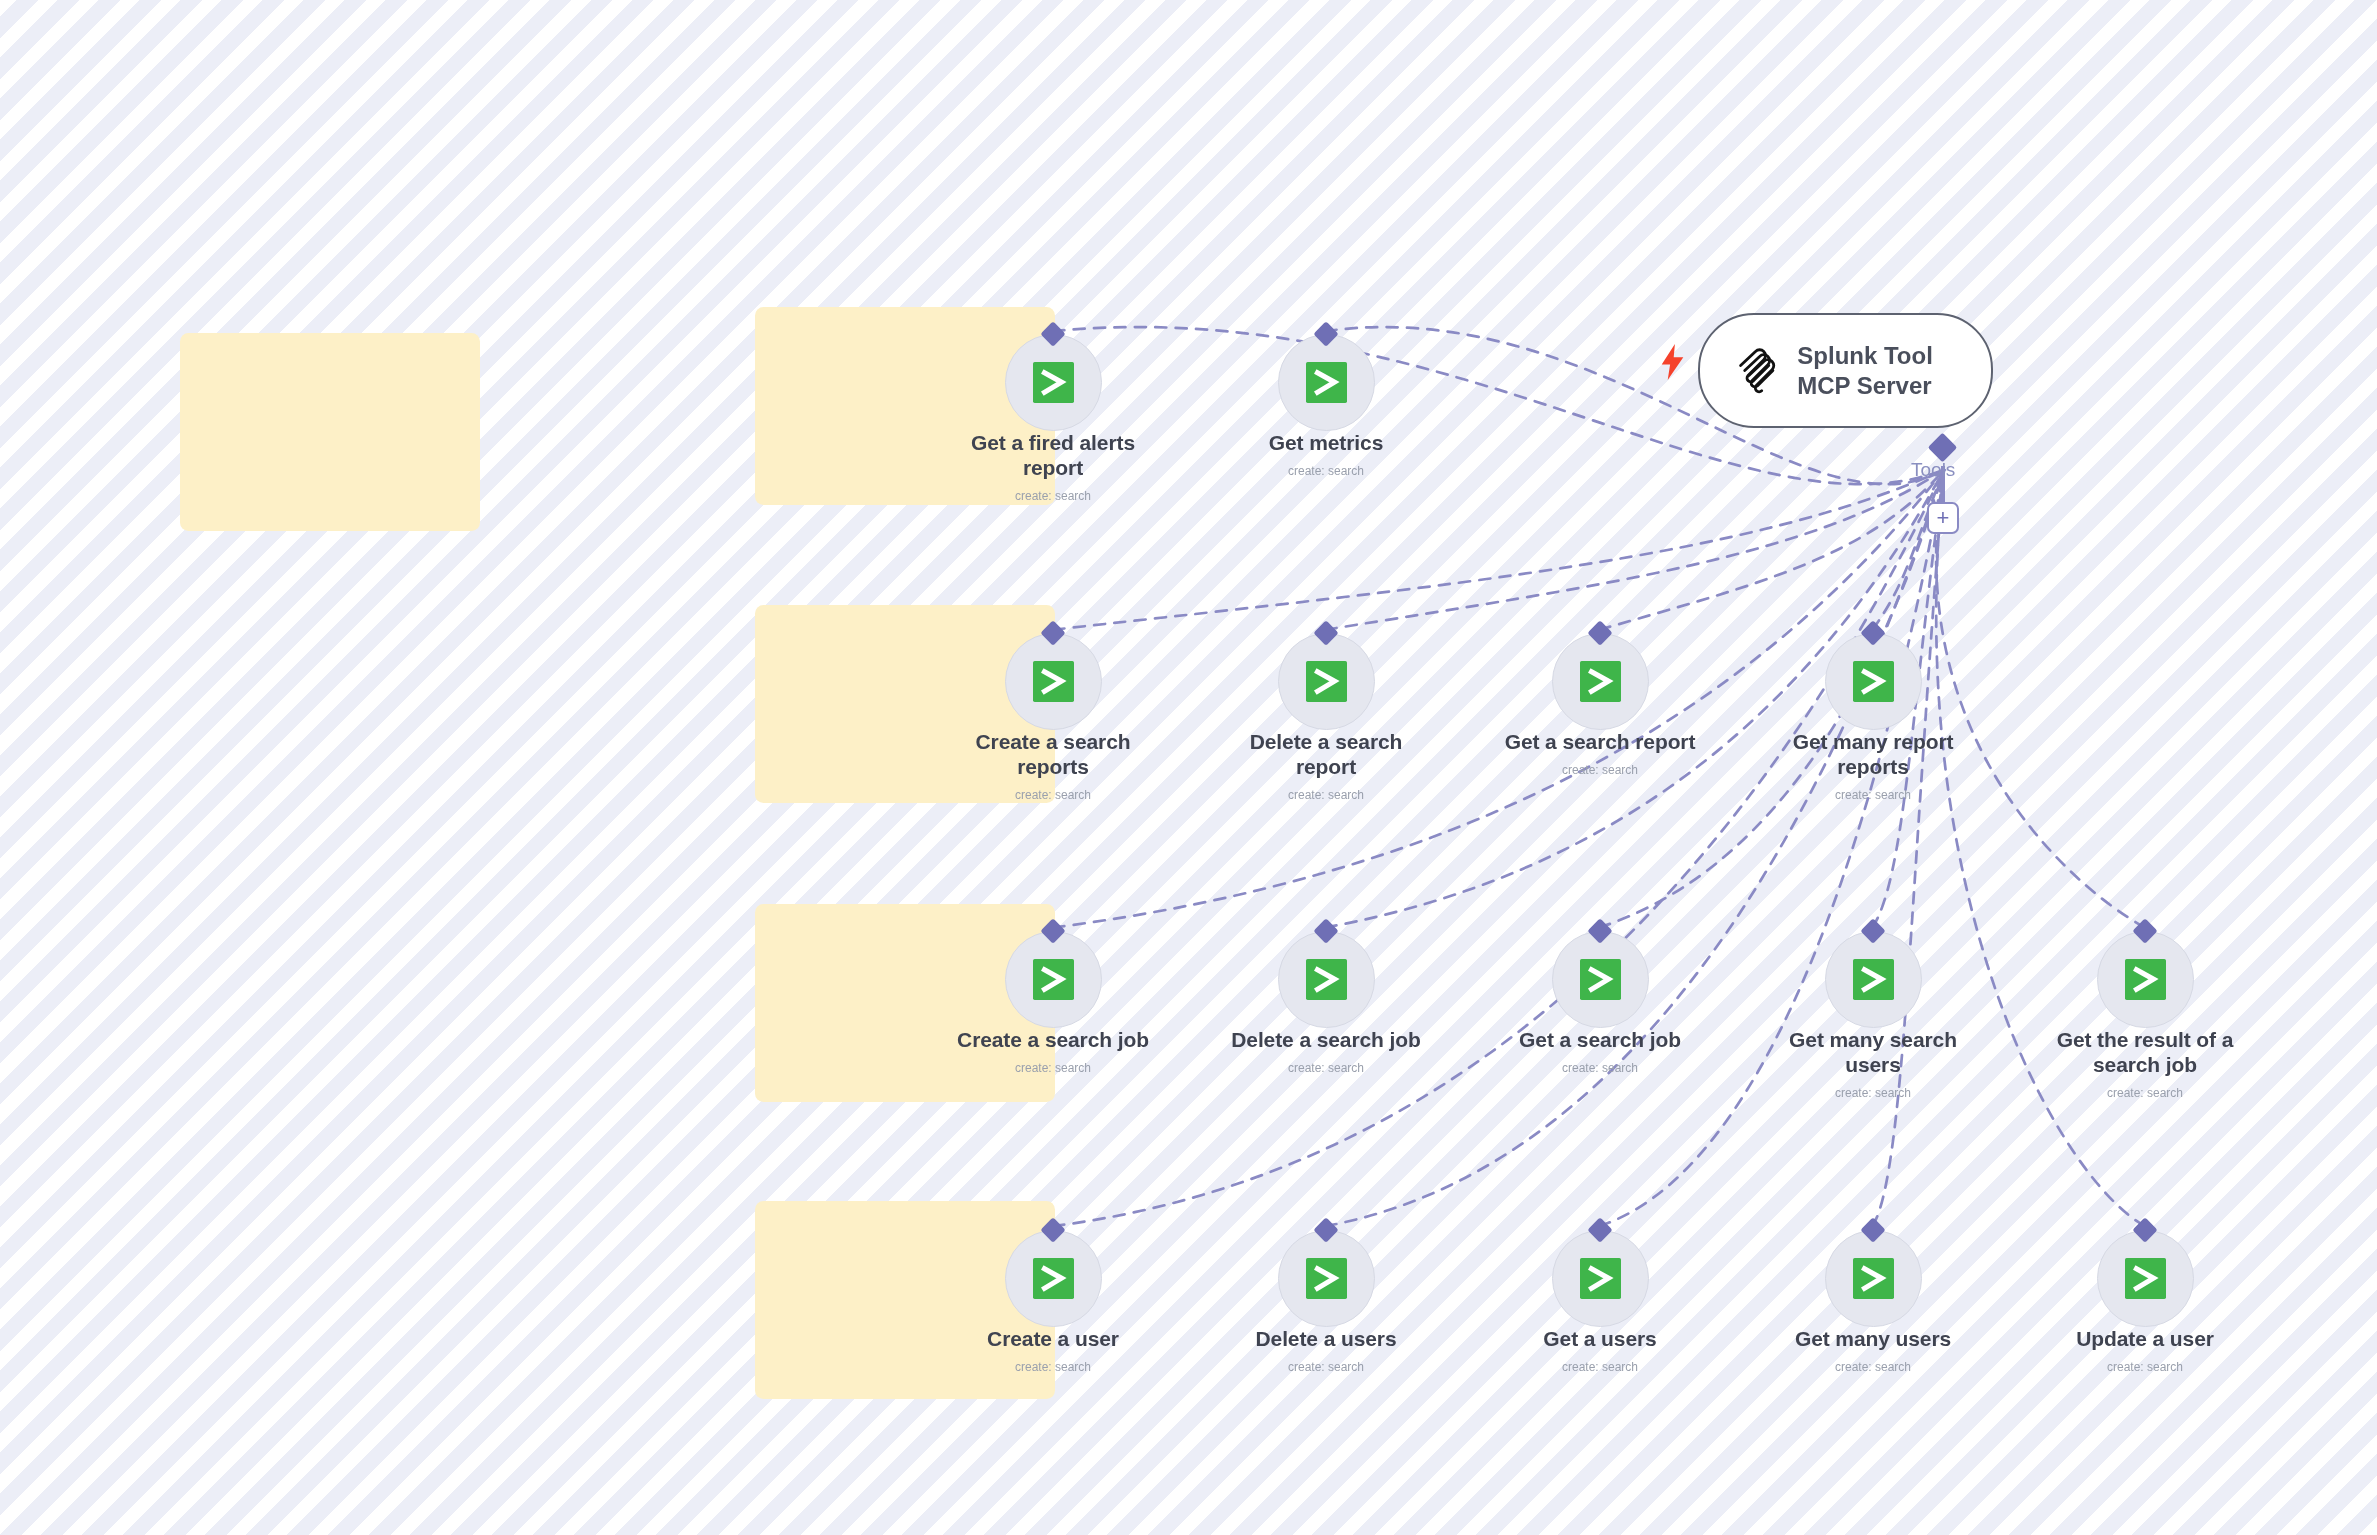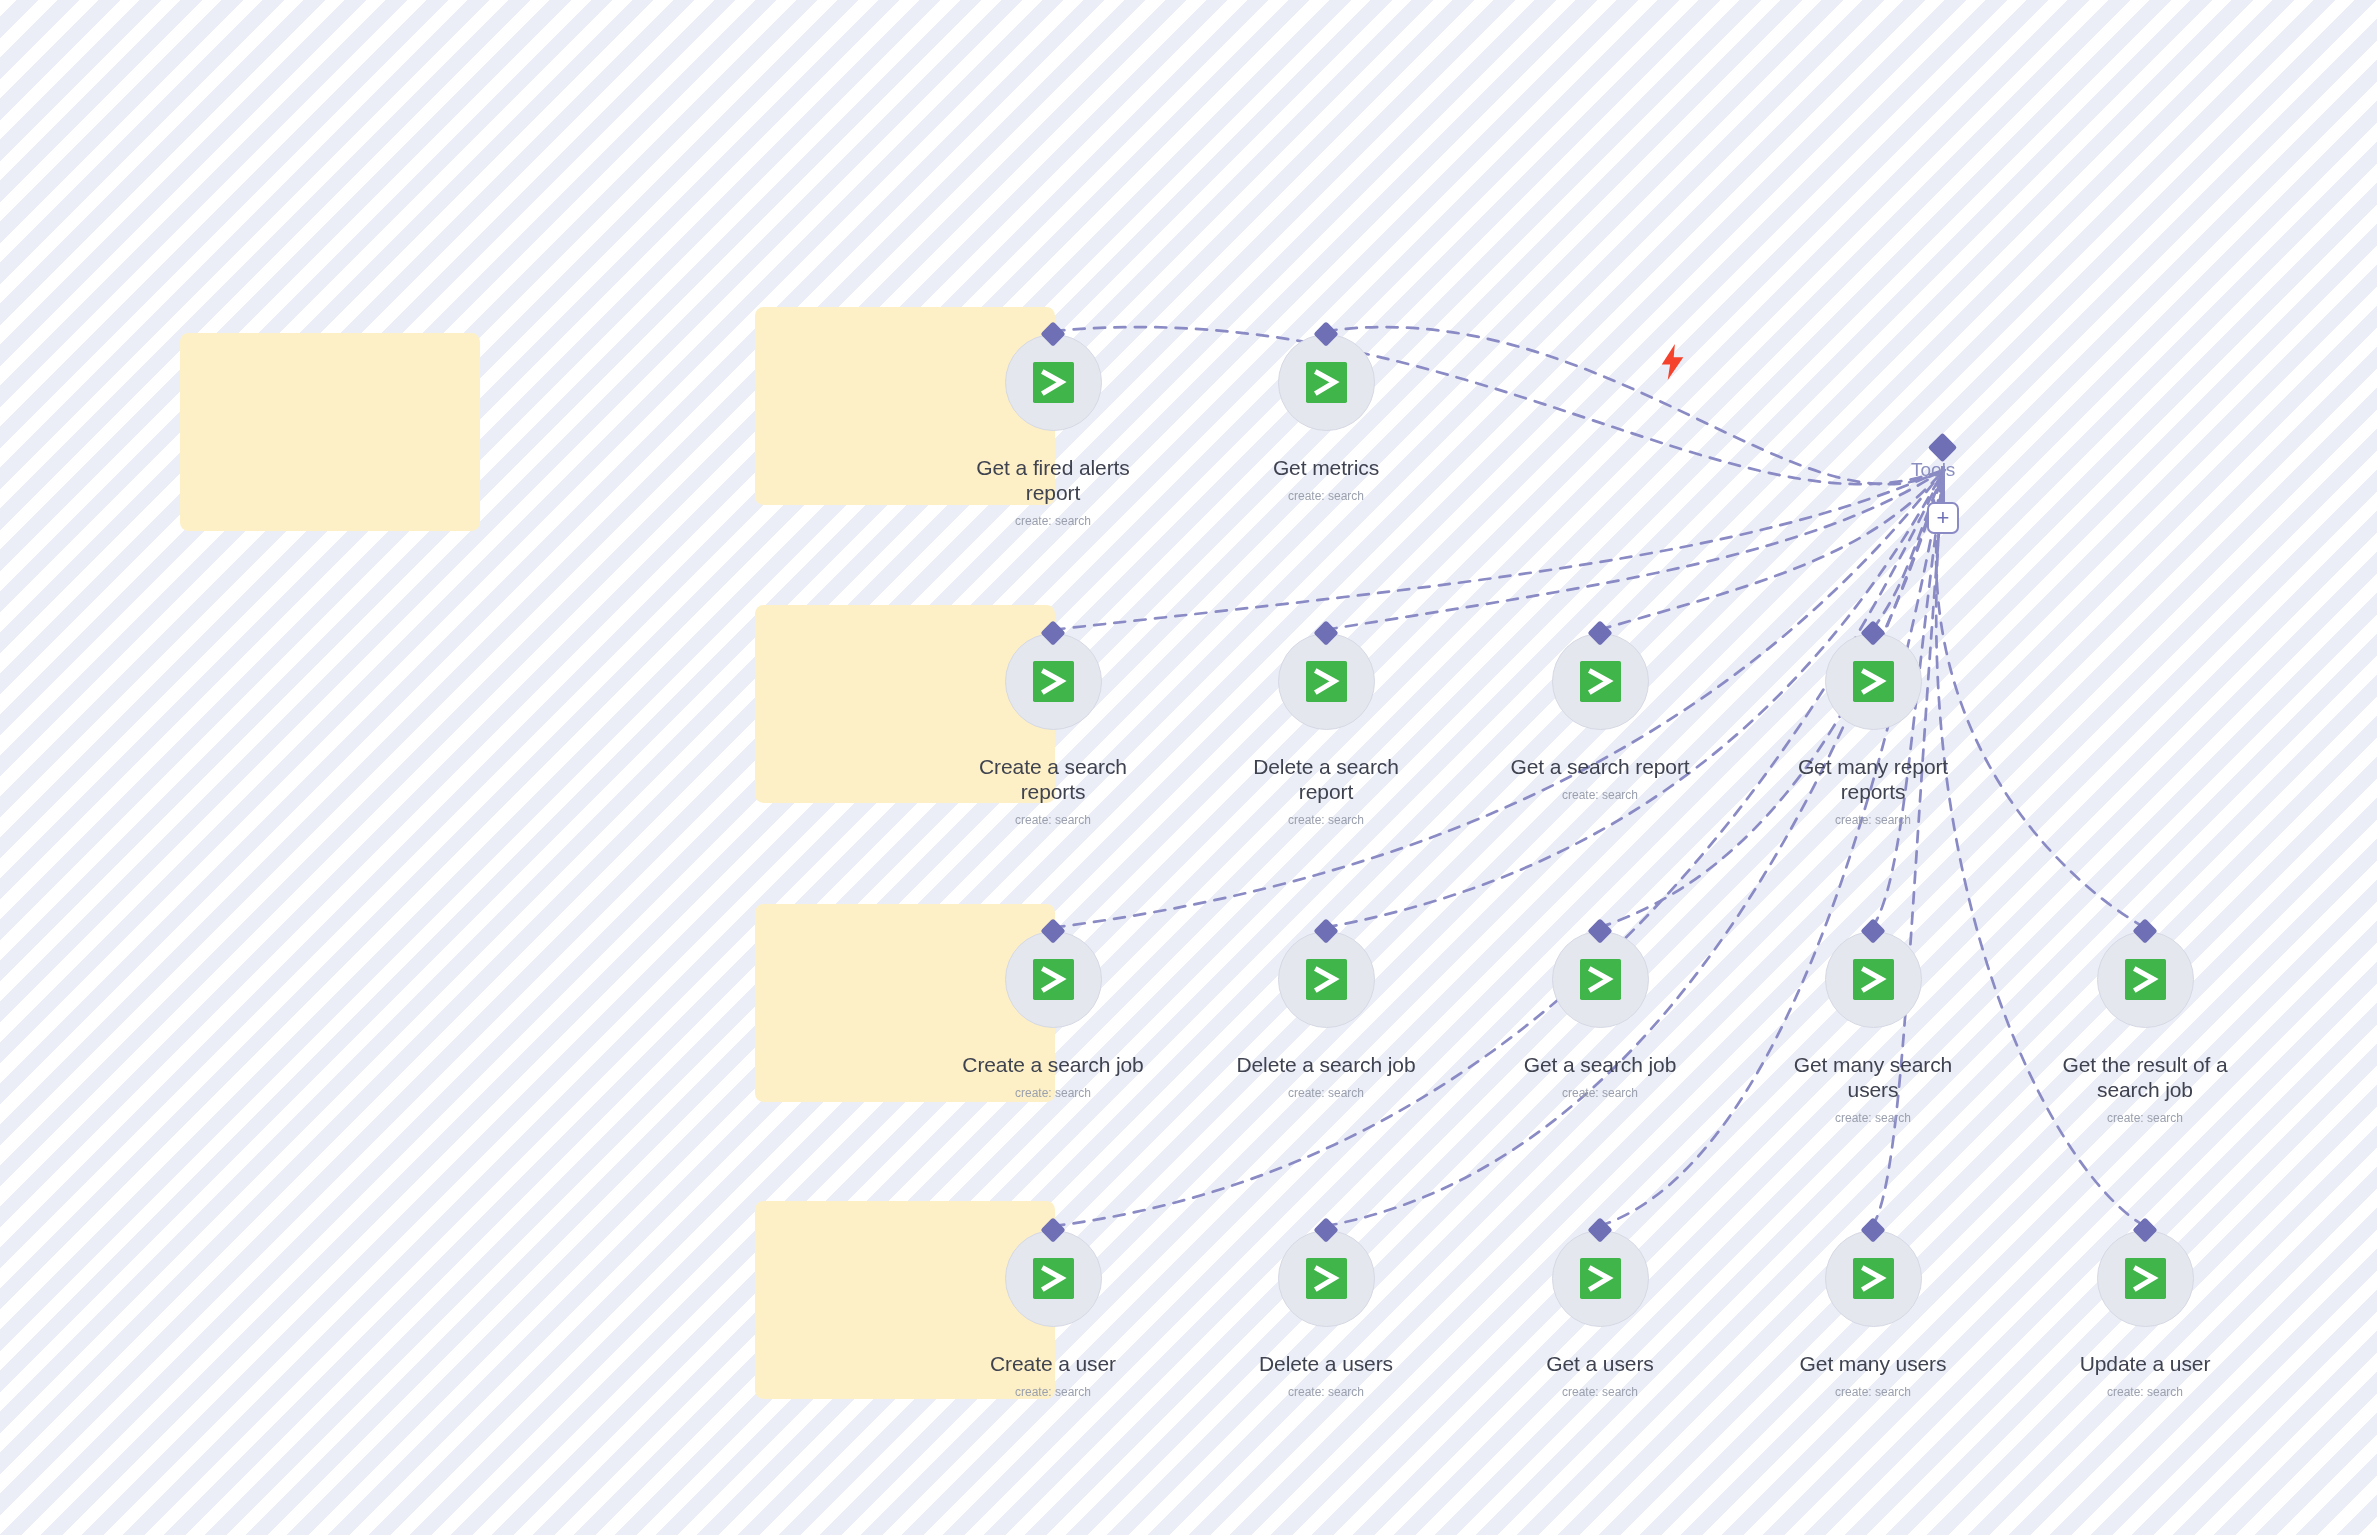--- a/index.html
+++ b/index.html
@@ -94,23 +94,23 @@
     background: #3fb54a;
     border-radius: 1.7px;
     z-index: 2;
     display: flex;
     align-items: center;
     justify-content: center;
   }
   .splunk-icon svg { display: block; }
 
   .node-label {
-    margin-top: 25px;
+    margin-top: 0;
     font-size: 21px;
-    font-weight: 400;
+    font-weight: 700;
     color: #3f4350;
     line-height: 1.18;
     letter-spacing: -0.1px;
   }
   .node-sub {
     margin-top: 8.5px;
     font-size: 12px;
     color: #9aa0ad;
     font-weight: 400;
   }
@@ -441,20 +441,32 @@
         <div class="node-sub">create: search</div>
       </div>
     </div>
 
   <div id="lightning">
     <svg viewBox="0 0 24 30" width="29" height="36">
       <path d="M14 0 L3 17 L10 17 L8 30 L21 11 L13 11 Z" fill="#f5422c"></path>
     </svg>
   </div>
 
+  <div id="mcp-card">
+    <div id="mcp-icon">
+      <svg viewBox="0 0 64 64" width="53" height="53">
+        <g fill="none" stroke="#111111" stroke-width="3.4" stroke-linecap="round" stroke-linejoin="round">
+          <path d="M14 26 L32 9 a7 7 0 0 1 10 10 L23 38 a4.6 4.6 0 0 0 6.5 6.5 L48 26"></path>
+          <path d="M19 32 L37 15 a7 7 0 0 1 10 10 L28 44 a4.6 4.6 0 0 0 6.5 6.5 L53 32"></path>
+          <path d="M24 38 L42 21 a7 7 0 0 1 10 10 L33 50 a4.6 4.6 0 0 0 6.5 6.5"></path>
+        </g>
+      </svg>
+    </div>
+    <div id="mcp-title">Splunk Tool MCP Server</div>
+  </div>
 
   <div id="tools-port">
     <div id="tools-stem"></div>
     <div id="tools-diamond"></div>
     <div id="tools-label">Tools</div>
     <div id="add-tool-button">+</div>
   </div>
 
 </div>
 

